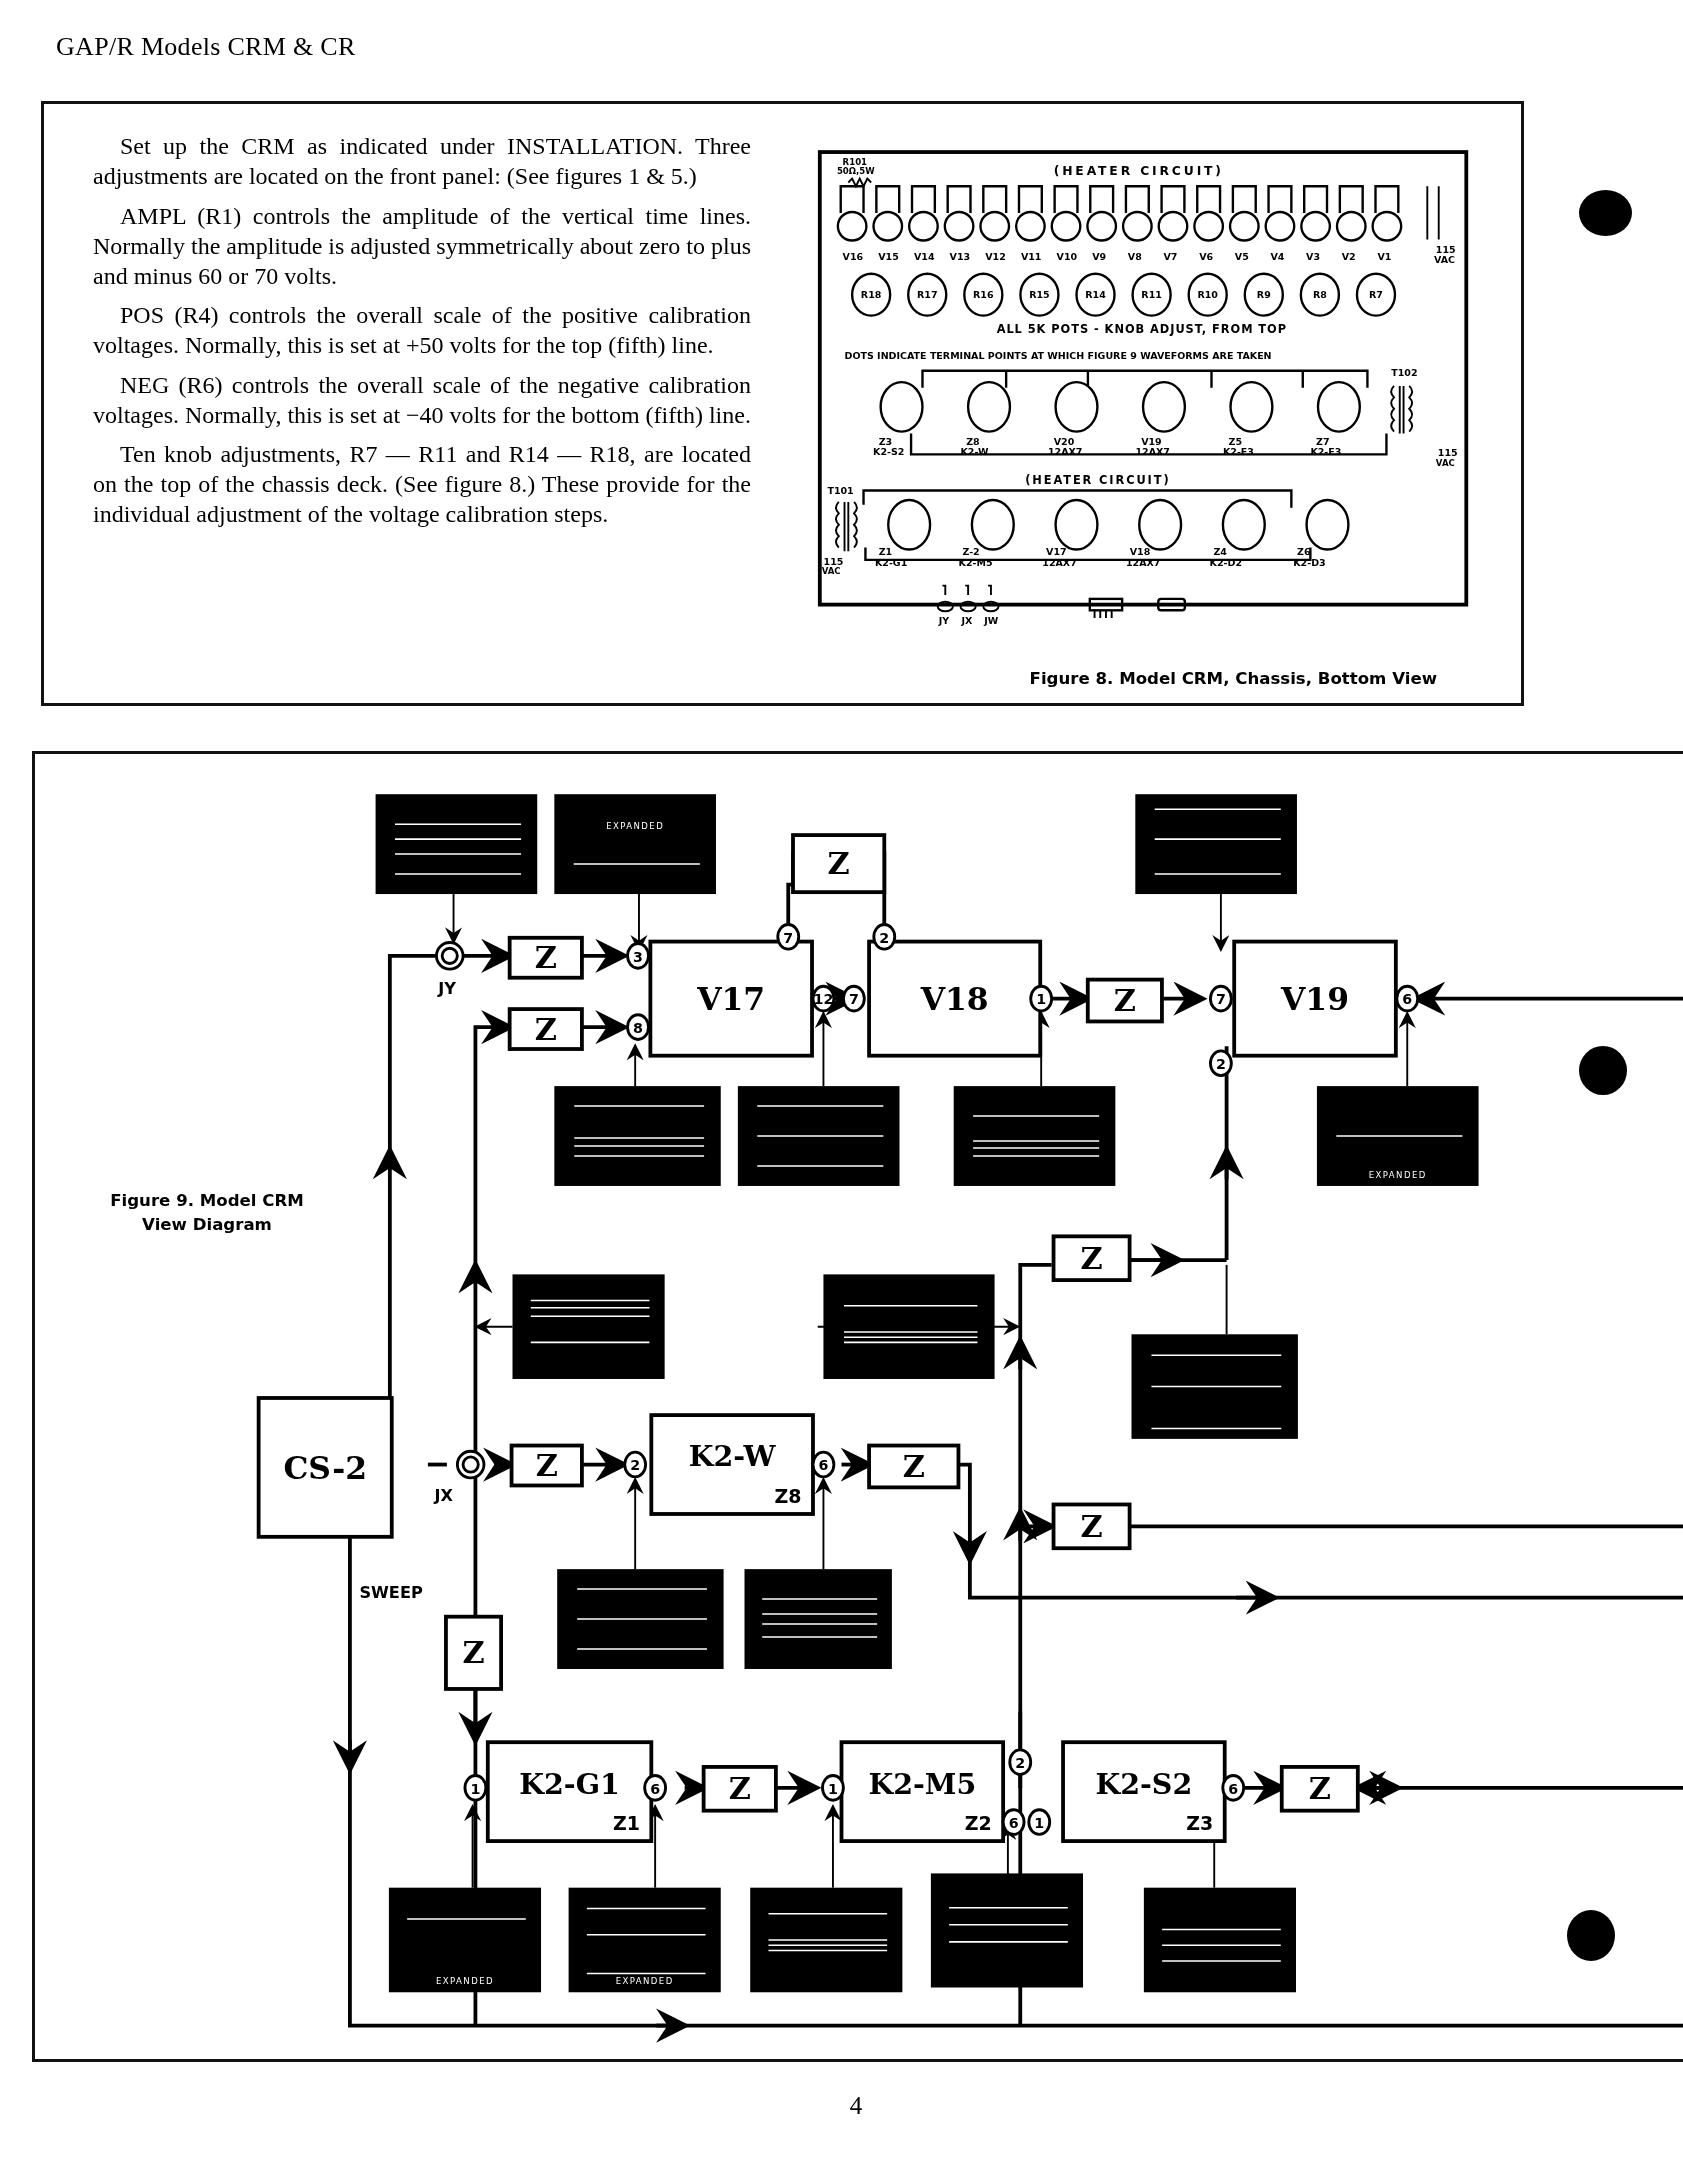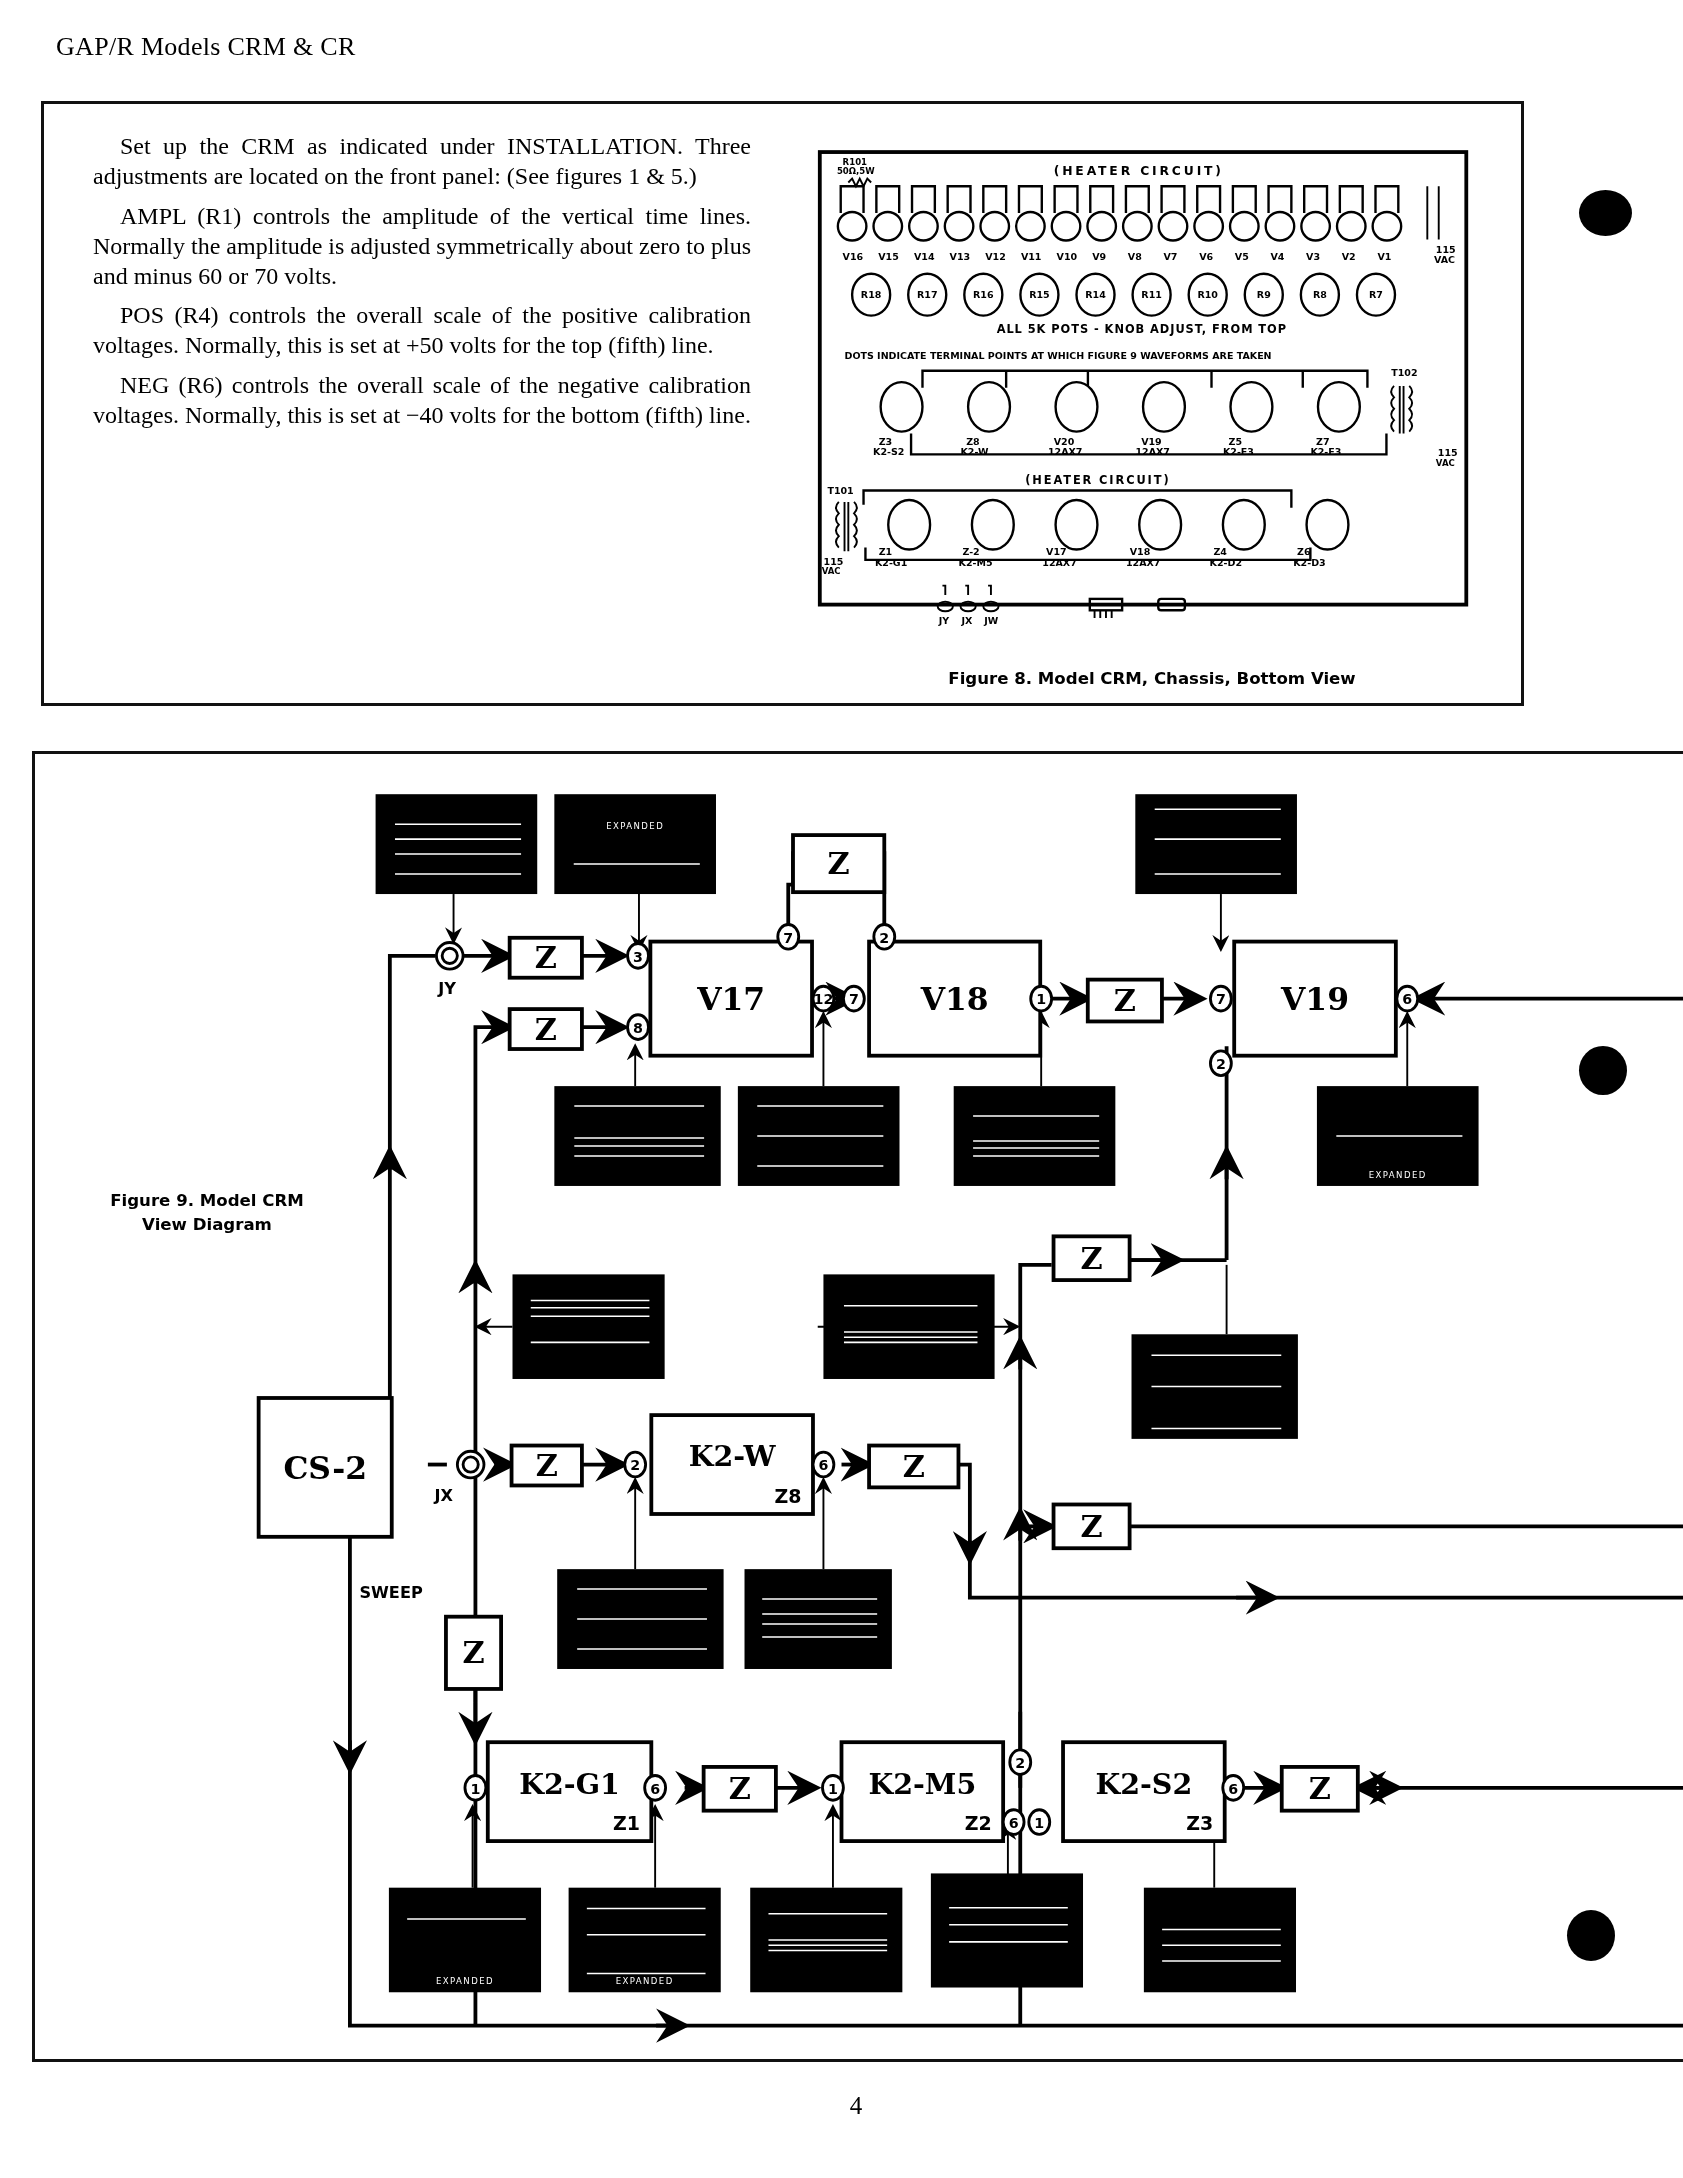--- a/index.html
+++ b/index.html
@@ -5,40 +5,41 @@
   html,body{margin:0;padding:0;background:#fff;}
   body{width:1683px;height:2178px;position:relative;overflow:hidden;font-family:"Liberation Serif","DejaVu Serif",serif;color:#000;}
   .abs{position:absolute;}
   #running-head{left:56px;top:32px;font-size:26px;letter-spacing:0.3px;}
   #adj-box{left:41px;top:101px;width:1483px;height:605px;border:3.8px solid #111;border-right-width:3.8px;box-sizing:border-box;}
   #adj-text{left:93px;top:131px;width:658px;font-size:24px;line-height:30px;text-align:justify;}
   #adj-text h2{margin:0 0 1.9px 0;font-weight:normal;font-size:25px;text-align:center;letter-spacing:0.5px;}
   #adj-text p{margin:0 0 9.5px 0;text-indent:27px;}
   #fig8{left:816px;top:148px;width:656px;height:512px;}
   .sans{font-family:"DejaVu Sans","Liberation Sans",sans-serif;font-weight:bold;}
-  #fig8-caption{left:824px;top:669px;width:656px;text-align:center;font-size:16.6px;}
+  #fig8-caption{left:781px;top:669px;width:656px;text-align:right;font-size:16.6px;}
   #diag-box{left:32px;top:751px;width:1674px;height:1311px;border:3.8px solid #111;border-right:none;box-sizing:border-box;}
   #fig9-caption{left:93px;top:1189px;width:228px;text-align:center;font-size:16.6px;line-height:24px;}
   #page-number{left:837px;top:2092px;width:38px;text-align:center;font-size:25px;}
   .blob{position:absolute;background:#000;border-radius:50%;}
   svg text{font-family:"DejaVu Sans","Liberation Sans",sans-serif;}
   .blk{font-family:"DejaVu Serif","Liberation Serif",serif;font-weight:bold;}
 </style>
 </head>
 <body>
 
 <div id="running-head" class="abs">GAP/R Models CRM &amp; CR</div>
 
 <div id="adj-box" class="abs"></div>
 
 <div id="adj-text" class="abs">
   <p>Set up the CRM as indicated under INSTALLA­TION. Three adjustments are located on the front panel: (See figures 1 &amp; 5.)</p>
   <p>AMPL (R1) controls the amplitude of the vertical time lines. Normally the amplitude is adjusted sym­metrically about zero to plus and minus 60 or 70 volts.</p>
   <p>POS (R4) controls the overall scale of the positive calibration voltages. Normally, this is set at +50 volts for the top (fifth) line.</p>
   <p>NEG (R6) controls the overall scale of the negative calibration voltages. Normally, this is set at −40 volts for the bottom (fifth) line.</p>
+  <p>Ten knob adjustments, R7 — R11 and R14 — R18, are located on the top of the chassis deck. (See figure 8.) These provide for the individual adjustment of the voltage calibration steps.</p>
 </div>
 
 <svg id="fig8" class="abs" viewBox="0 0 690 538">
   <rect x="4" x2="0" y="4" width="680" height="476" fill="none" stroke="#000" stroke-width="4"></rect>
   <text x="28" y="18" font-size="9" font-weight="bold">R101</text>
   <text x="22" y="27" font-size="9" font-weight="bold">50Ω,5W</text>
   <polyline points="34,36 38,32 42,40 46,32 50,40 54,32 58,36" fill="none" stroke="#000" stroke-width="2"></polyline>
   <text x="250" y="28" font-size="13" font-weight="bold" letter-spacing="3">(HEATER CIRCUIT)</text>
   <g id="tube-row">
       <path d="M26 68 V40 H50 V68" fill="none" stroke="#000" stroke-width="2.5"></path>

